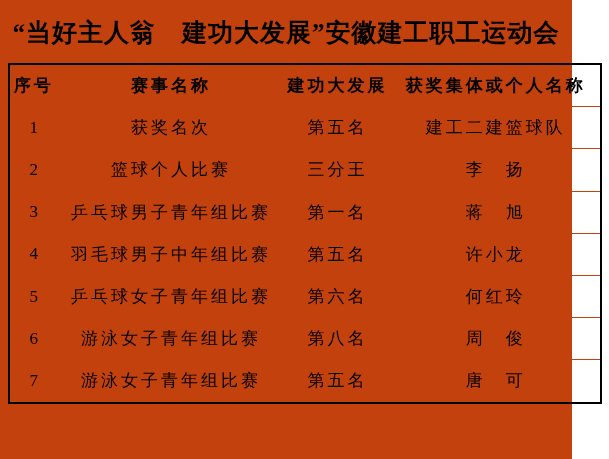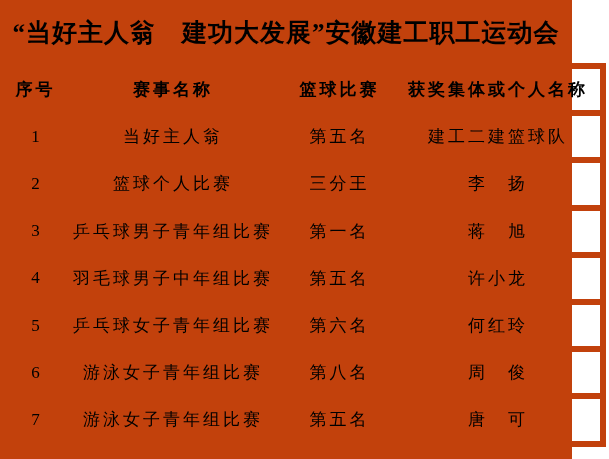--- a/index.html
+++ b/index.html
@@ -34,21 +34,21 @@
     width: 592px;
     margin: 9px 0 0 8px;
     border: 2px solid #000000;
   }
   col.c-serial { width: 49px; }
   col.c-event  { width: 226px; }
   col.c-rank   { width: 107px; }
   col.c-winner { width: 210px; }
   table.awards th,
   table.awards td {
-    border: 6px solid #c2410c;
+    border: 1px solid #c2410c;
     height: 41.2px;
     padding: 0;
     text-align: center;
     vertical-align: middle;
     font-size: 17px;
     letter-spacing: 3px;
     white-space: nowrap;
     overflow: hidden;
   }
   table.awards th {
@@ -71,28 +71,28 @@
     <colgroup>
       <col class="c-serial">
       <col class="c-event">
       <col class="c-rank">
       <col class="c-winner">
     </colgroup>
     <thead>
       <tr>
         <th>序号</th>
         <th>赛事名称</th>
-        <th>篮球比赛</th>
+        <th>建功大发展</th>
         <th>获奖集体或个人名称</th>
       </tr>
     </thead>
     <tbody id="table-body">
         <tr>
           <td class="num">1</td>
-          <td>当好主人翁</td>
+          <td>获奖名次</td>
           <td>第五名</td>
           <td>建工二建篮球队</td>
         </tr>
         <tr>
           <td class="num">2</td>
           <td>篮球个人比赛</td>
           <td>三分王</td>
           <td>李　扬</td>
         </tr>
         <tr>

